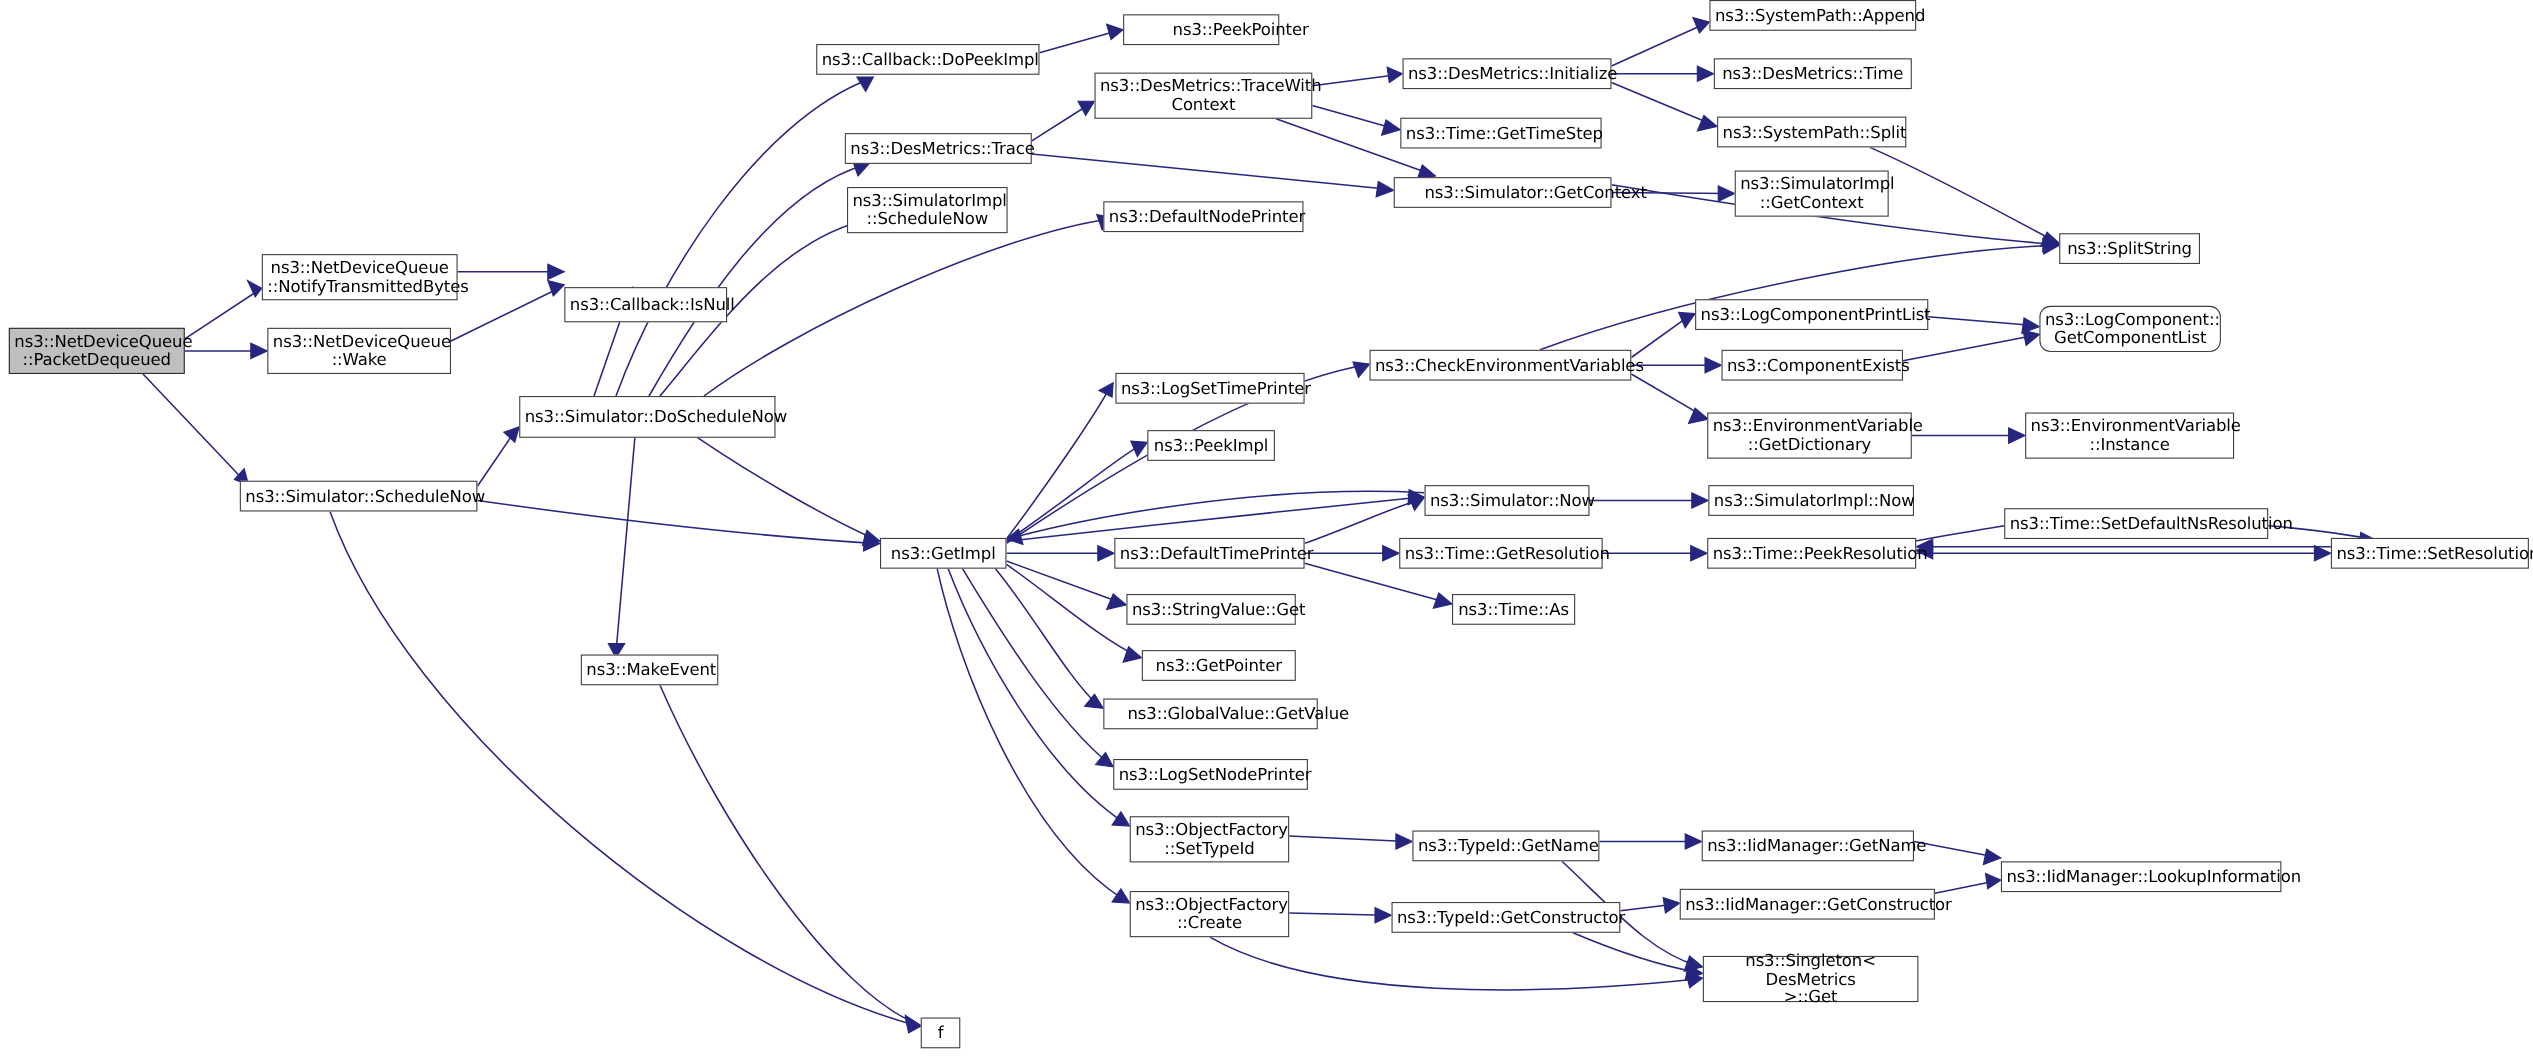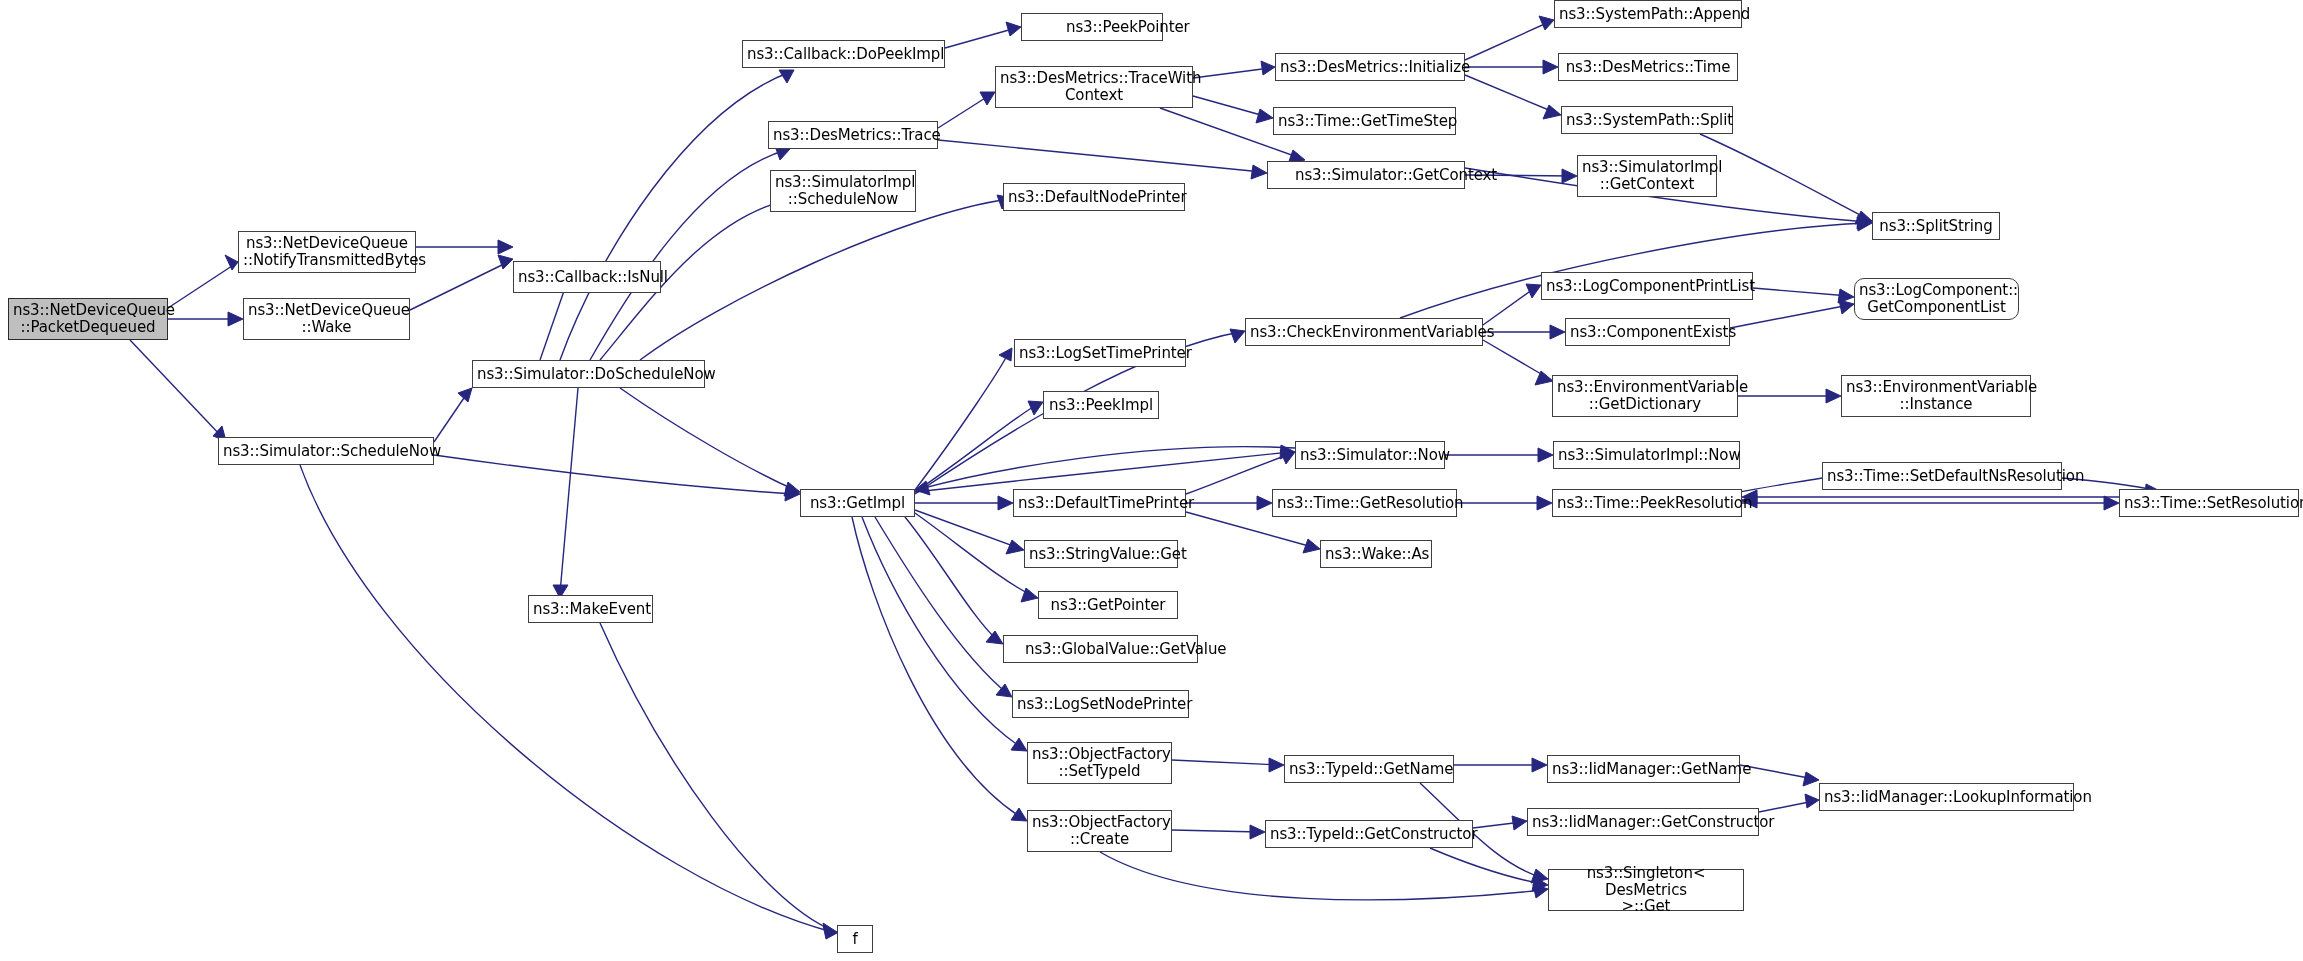--- a/index.html
+++ b/index.html
@@ -187,21 +187,21 @@
       <polygon points="1819,800 1805,794 1807,808" fill="#26267f" stroke="#26267f" stroke-width="1"></polygon>
     </svg>
 <div class="node root" style="left: 8px; top: 298px; width: 160px; height: 42px;"><span class="node-label">ns3::NetDeviceQueue
 ::PacketDequeued</span></div>
     <div class="node" style="left: 238px; top: 231px; width: 178px; height: 42px;"><span class="node-label">ns3::NetDeviceQueue
 ::NotifyTransmittedBytes</span></div>
     <div class="node" style="left: 243px; top: 298px; width: 167px; height: 42px;"><span class="node-label">ns3::NetDeviceQueue
 ::Wake</span></div>
     <div class="node" style="left: 218px; top: 437px; width: 216px; height: 28px;"><span class="node-label">ns3::Simulator::ScheduleNow</span></div>
     <div class="node" style="left: 513px; top: 233px; width: 148px; height: 32px; margin-top: 28px;"><span class="node-label">ns3::Callback::IsNull</span></div>
-    <div class="node" style="left: 472px; top: 360px; width: 233px; height: 28px;"><span class="node-label">ns3::Simulator::DoScheduleNow</span></div>
+    <div class="node" style="left: 472px; top: 360px; width: 233px; height: 38px;"><span class="node-label">ns3::Simulator::DoScheduleNow</span></div>
     <div class="node" style="left: 528px; top: 595px; width: 125px; height: 28px;"><span class="node-label">ns3::MakeEvent</span></div>
     <div class="node" style="left: 837px; top: 925px; width: 36px; height: 28px;"><span class="node-label">f</span></div>
     <div class="node" style="left: 742px; top: 40px; width: 203px; height: 28px;"><span class="node-label">ns3::Callback::DoPeekImpl</span></div>
     <div class="node" style="left: 768px; top: 121px; width: 170px; height: 28px;"><span class="node-label">ns3::DesMetrics::Trace</span></div>
     <div class="node" style="left: 770px; top: 170px; width: 146px; height: 42px;"><span class="node-label">ns3::SimulatorImpl
 ::ScheduleNow</span></div>
     <div class="node" style="left: 800px; top: 489px; width: 115px; height: 28px;"><span class="node-label">ns3::GetImpl</span></div>
     <div class="node" style="left: 1021px; top: 13px; width: 142px; height: 28px; padding-left: 44px;"><span class="node-label">ns3::PeekPointer</span></div>
     <div class="node" style="left: 995px; top: 66px; width: 198px; height: 42px;"><span class="node-label">ns3::DesMetrics::TraceWith
 Context</span></div>
@@ -216,21 +216,21 @@
     <div class="node" style="left: 1027px; top: 742px; width: 145px; height: 42px;"><span class="node-label">ns3::ObjectFactory
 ::SetTypeId</span></div>
     <div class="node" style="left: 1027px; top: 810px; width: 145px; height: 42px;"><span class="node-label">ns3::ObjectFactory
 ::Create</span></div>
     <div class="node" style="left: 1275px; top: 53px; width: 190px; height: 28px;"><span class="node-label">ns3::DesMetrics::Initialize</span></div>
     <div class="node" style="left: 1273px; top: 107px; width: 183px; height: 28px;"><span class="node-label">ns3::Time::GetTimeStep</span></div>
     <div class="node" style="left: 1267px; top: 161px; width: 198px; height: 28px; padding-left: 27px;"><span class="node-label">ns3::Simulator::GetContext</span></div>
     <div class="node" style="left: 1245px; top: 318px; width: 238px; height: 28px;"><span class="node-label">ns3::CheckEnvironmentVariables</span></div>
     <div class="node" style="left: 1295px; top: 441px; width: 150px; height: 28px;"><span class="node-label">ns3::Simulator::Now</span></div>
     <div class="node" style="left: 1272px; top: 489px; width: 185px; height: 28px;"><span class="node-label">ns3::Time::GetResolution</span></div>
-    <div class="node" style="left: 1320px; top: 540px; width: 112px; height: 28px;"><span class="node-label">ns3::Wake::As</span></div>
+    <div class="node" style="left: 1320px; top: 540px; width: 112px; height: 28px;"><span class="node-label">ns3::Time::As</span></div>
     <div class="node" style="left: 1284px; top: 755px; width: 170px; height: 28px;"><span class="node-label">ns3::TypeId::GetName</span></div>
     <div class="node" style="left: 1265px; top: 820px; width: 208px; height: 28px;"><span class="node-label">ns3::TypeId::GetConstructor</span></div>
     <div class="node" style="left: 1554px; top: 0px; width: 188px; height: 28px;"><span class="node-label">ns3::SystemPath::Append</span></div>
     <div class="node" style="left: 1558px; top: 53px; width: 180px; height: 28px;"><span class="node-label">ns3::DesMetrics::Time</span></div>
     <div class="node" style="left: 1561px; top: 106px; width: 172px; height: 28px;"><span class="node-label">ns3::SystemPath::Split</span></div>
     <div class="node" style="left: 1577px; top: 155px; width: 140px; height: 42px;"><span class="node-label">ns3::SimulatorImpl
 ::GetContext</span></div>
     <div class="node" style="left: 1541px; top: 272px; width: 212px; height: 28px;"><span class="node-label">ns3::LogComponentPrintList</span></div>
     <div class="node" style="left: 1565px; top: 318px; width: 165px; height: 28px;"><span class="node-label">ns3::ComponentExists</span></div>
     <div class="node" style="left: 1552px; top: 375px; width: 186px; height: 42px;"><span class="node-label">ns3::EnvironmentVariable

